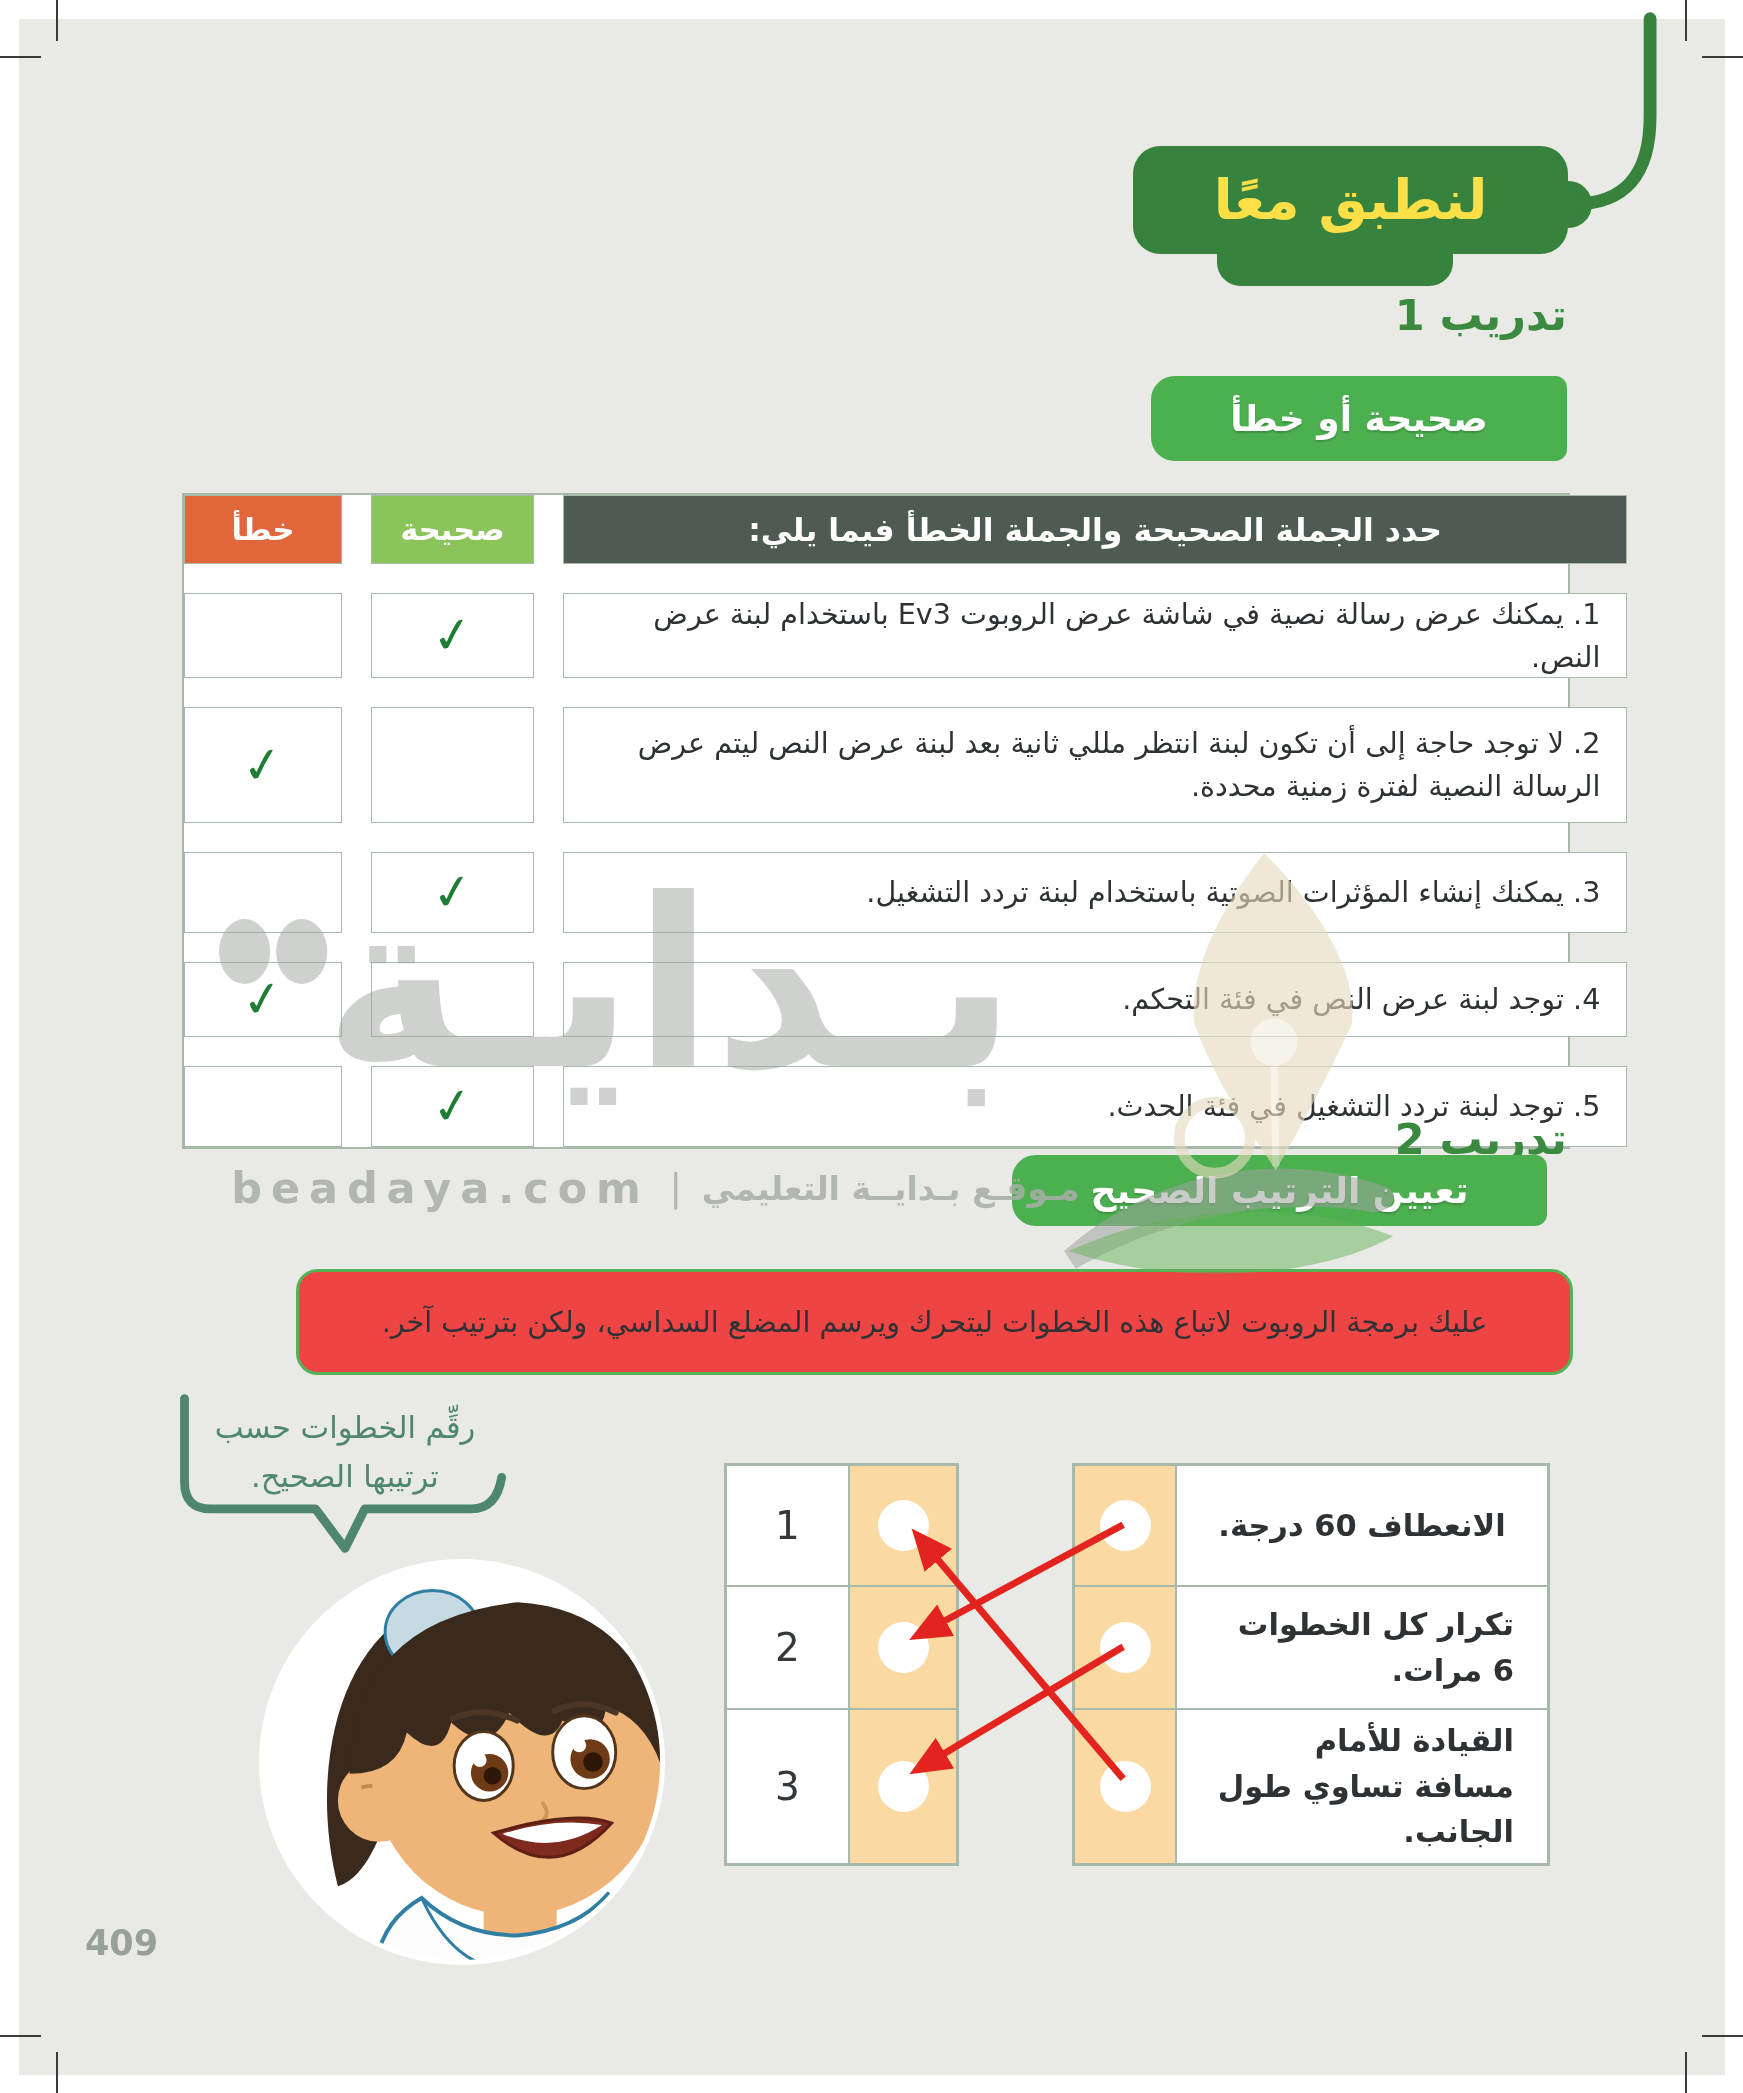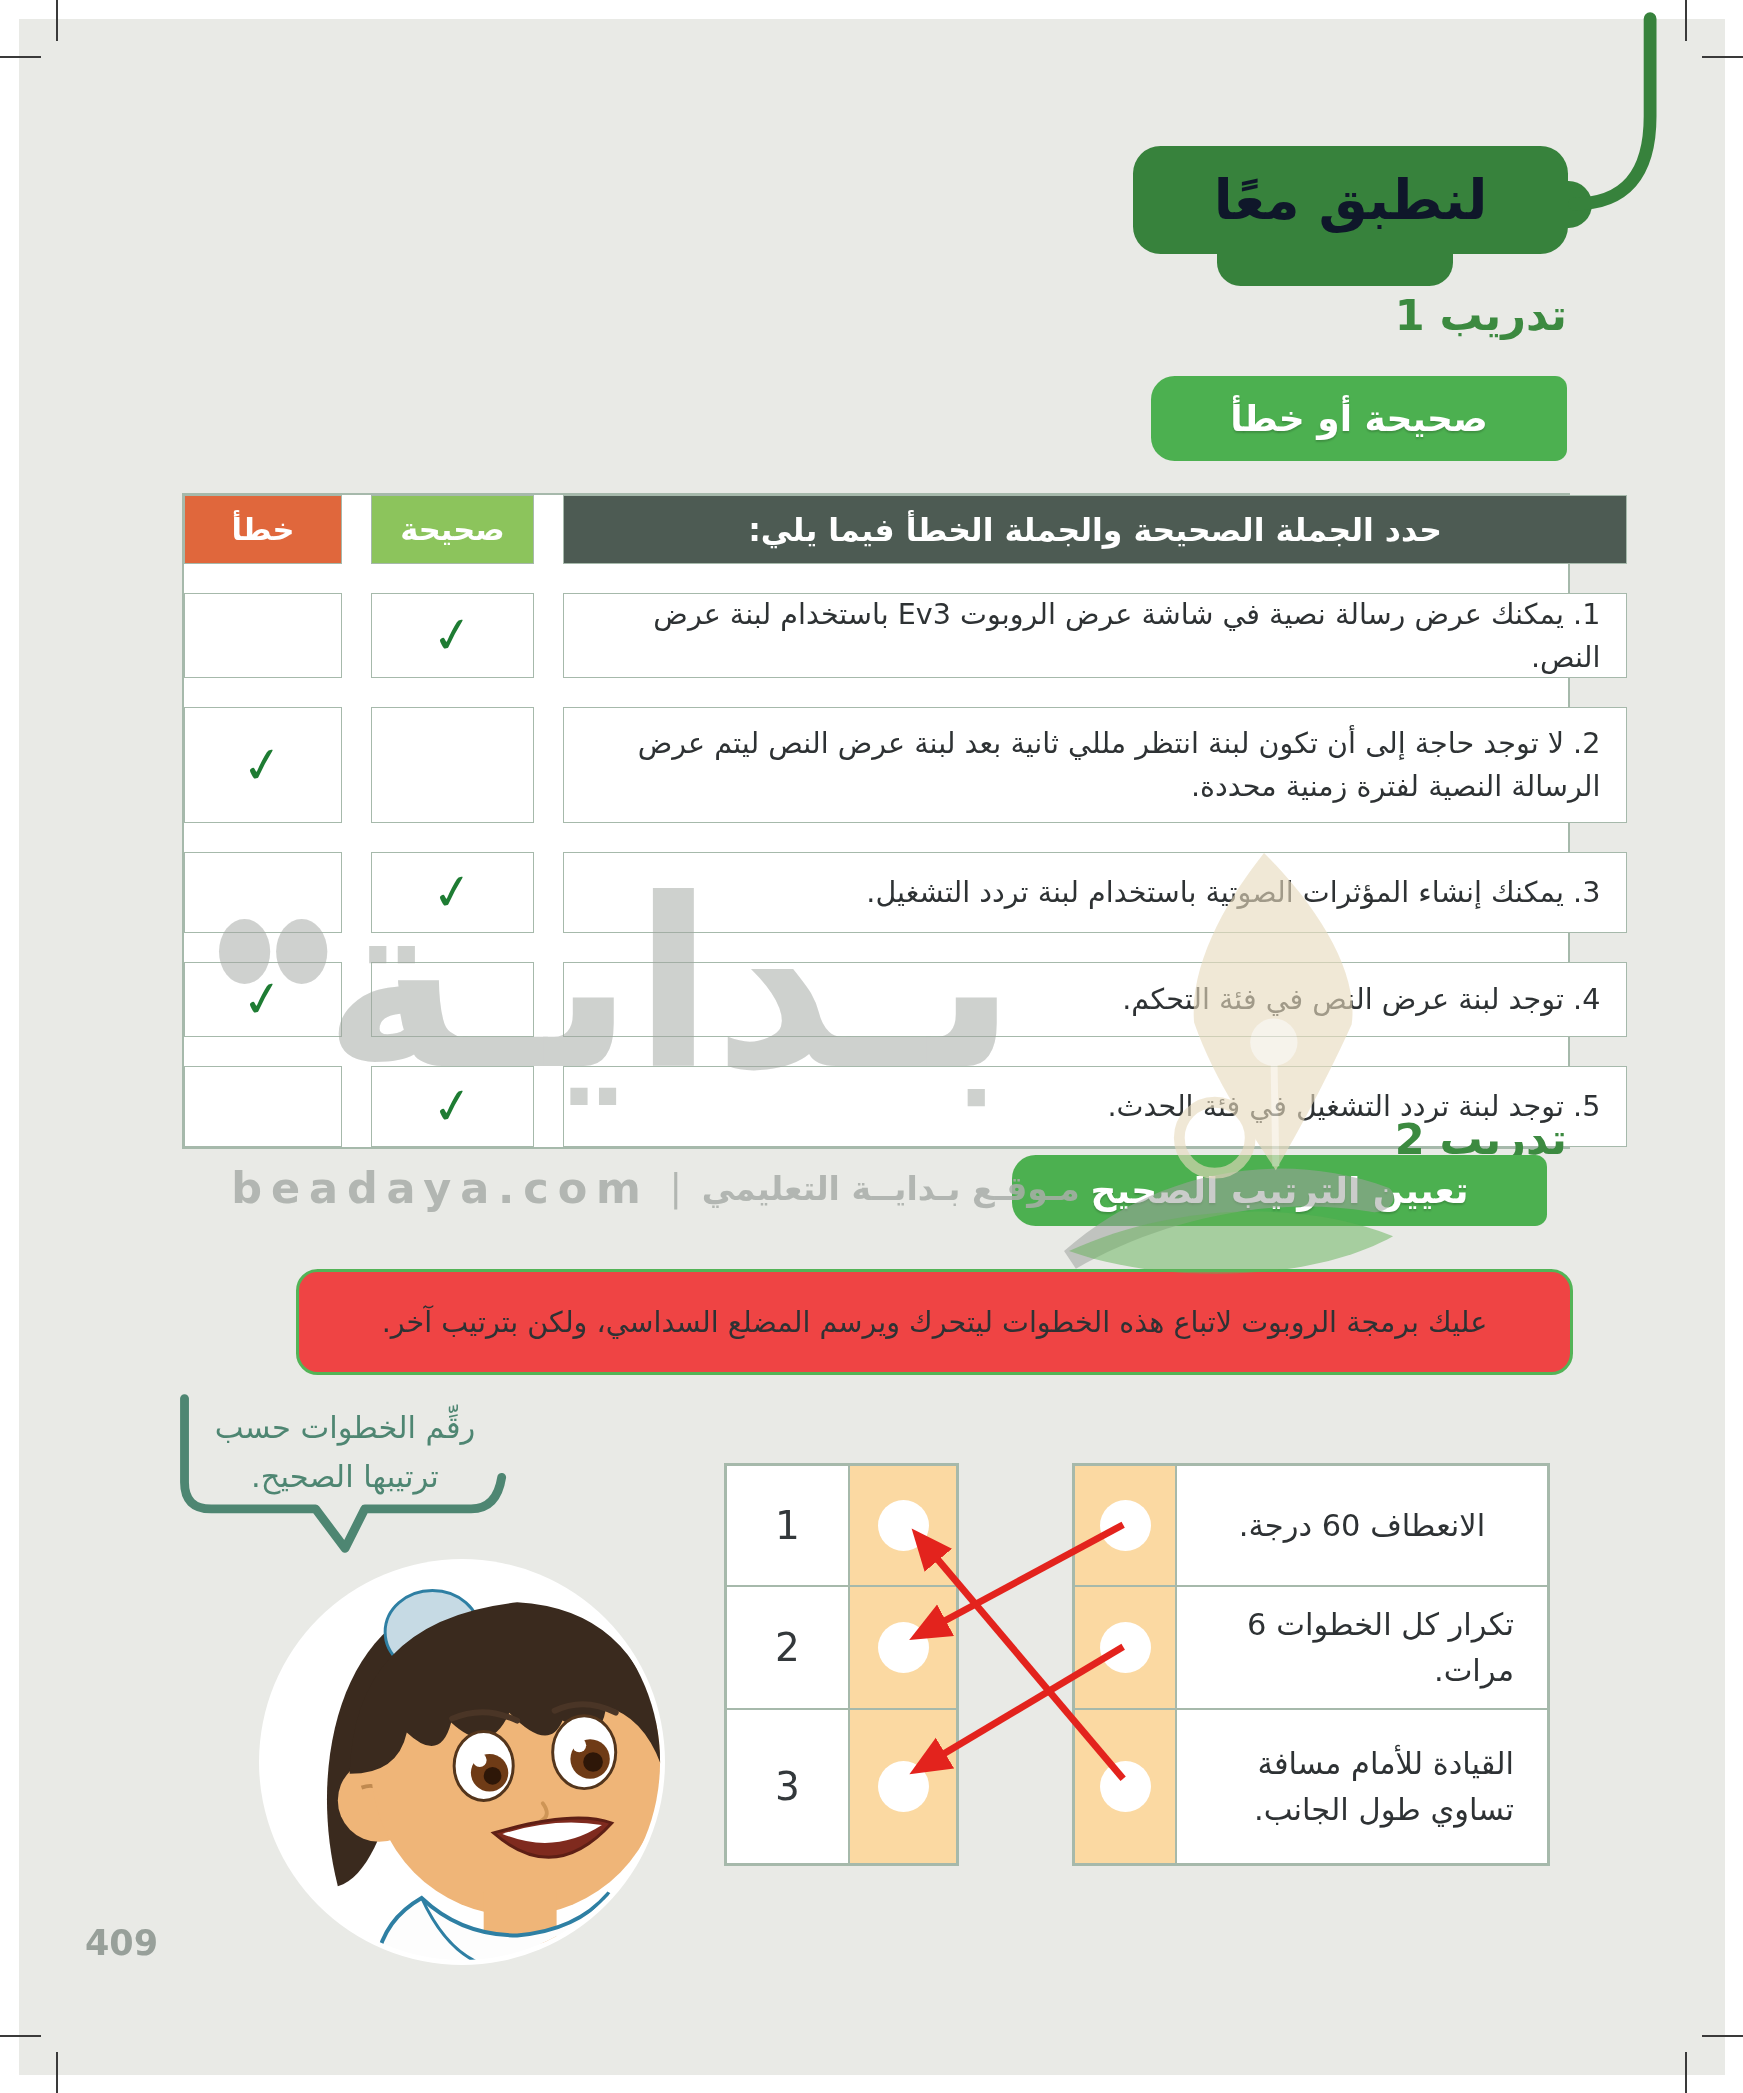--- a/index.html
+++ b/index.html
@@ -6,21 +6,21 @@
   .page{position:relative;width:1744px;height:2093px;background:#ffffff;overflow:hidden;
         font-family:"DejaVu Sans",sans-serif;}
   .canvas{position:absolute;left:18.7px;top:18.7px;width:1706px;height:2056px;background:#E9EAE6;}
   .cropmark{position:absolute;background:#3a3a3a;}
 
   
   .title-badge-sub{position:absolute;left:1217px;top:187px;width:236px;height:99px;
         background:#37823C;border-radius:23.6px;}
   .title-badge{position:absolute;left:1133px;top:146px;width:435px;height:108px;
         background:#37823C;border-radius:27.6px;display:flex;align-items:center;justify-content:center;}
-  .title-badge span{color:#0f172a;font-size:55px;font-weight:bold;direction:rtl;}
+  .title-badge span{color:#fde047;font-size:55px;font-weight:bold;direction:rtl;}
   .title-bump{position:absolute;left:1545px;top:181px;width:47px;height:47px;border-radius:50%;background:#37823C;}
 
   .ex-label{position:absolute;color:#3C8A40;font-size:43px;font-weight:bold;direction:rtl;text-align:right;}
 
   .green-badge{position:absolute;background:#4CB050;border-radius:23.6px 11.8px 11.8px 23.6px;
         display:flex;align-items:center;justify-content:center;}
   .green-badge span{color:#fff;font-size:36px;font-weight:bold;direction:rtl;
         text-shadow:0 2px 2px rgba(0,0,0,0.18);}
 
   
@@ -54,21 +54,21 @@
   .inst-box span{direction:rtl;color:#2E3234;font-size:28.6px;white-space:nowrap;}
 
   .bubble-text{position:absolute;left:175px;top:1403px;width:340px;text-align:center;direction:rtl;
         color:#4E8672;font-size:30.5px;line-height:1.62;}
 
   .match-left{position:absolute;left:724px;top:1463px;display:grid;
         grid-template-columns:123px 108px;grid-template-rows:121px 123px 155px;
         border:2px solid #A6B9AB;background:#fff;}
   .match-right{position:absolute;left:1072px;top:1463px;display:grid;
         grid-template-columns:102px 372px;grid-template-rows:121px 123px 155px;
-        border:2px solid #A6B9AB;background:#22c55e;}
+        border:2px solid #A6B9AB;background:#22c55e;font-weight:bold;}
   .match-left > div,.match-right > div{border:1px solid #A6B9AB;display:flex;align-items:center;justify-content:center;}
   .num-cell{background:#fff;color:#33383B;font-size:39px;}
   .dot-cell{background:#FBD9A2;}
   .dot{width:51px;height:51px;border-radius:50%;background:#fff;}
   .step-cell{background:#fff;direction:rtl;justify-content:flex-start;text-align:right;
         padding:3.9px 33px;color:#2E3234;font-size:30.5px;line-height:1.5;}
 
   .page-number{position:absolute;left:85px;top:1923px;color:#98A09A;font-size:35px;font-weight:bold;}
 
   svg.layer{position:absolute;left:0;top:0;z-index:6;pointer-events:none;}

